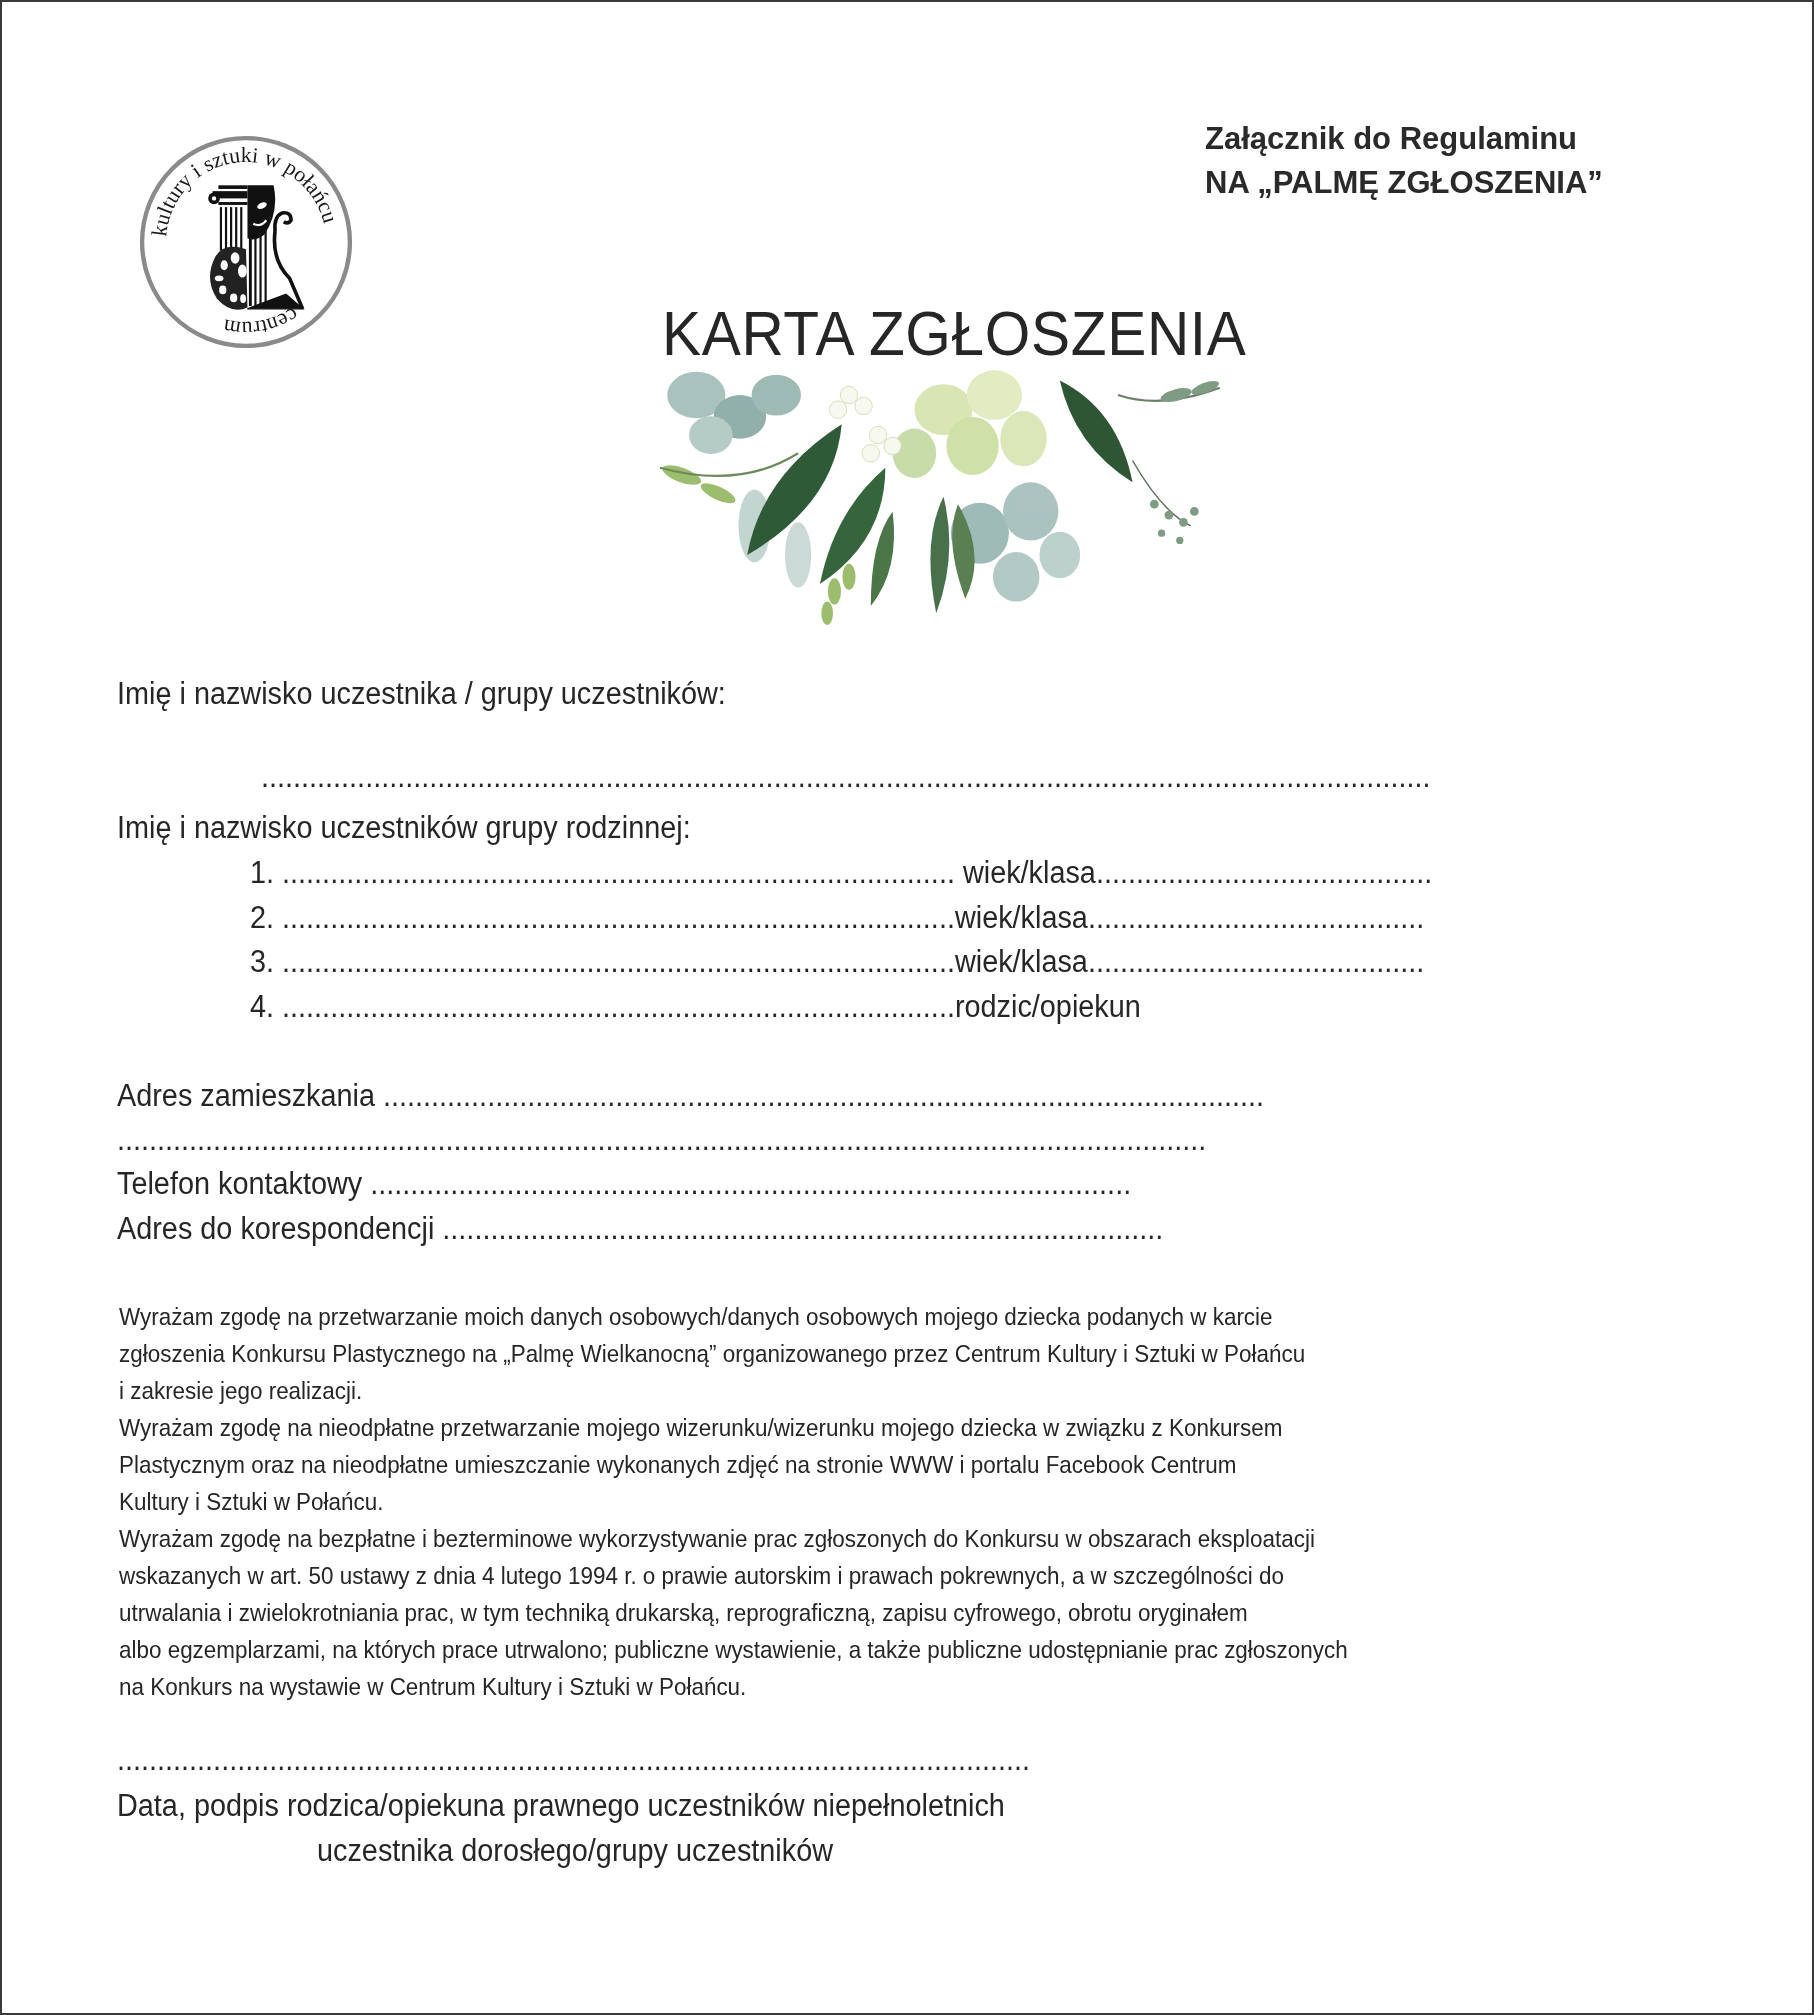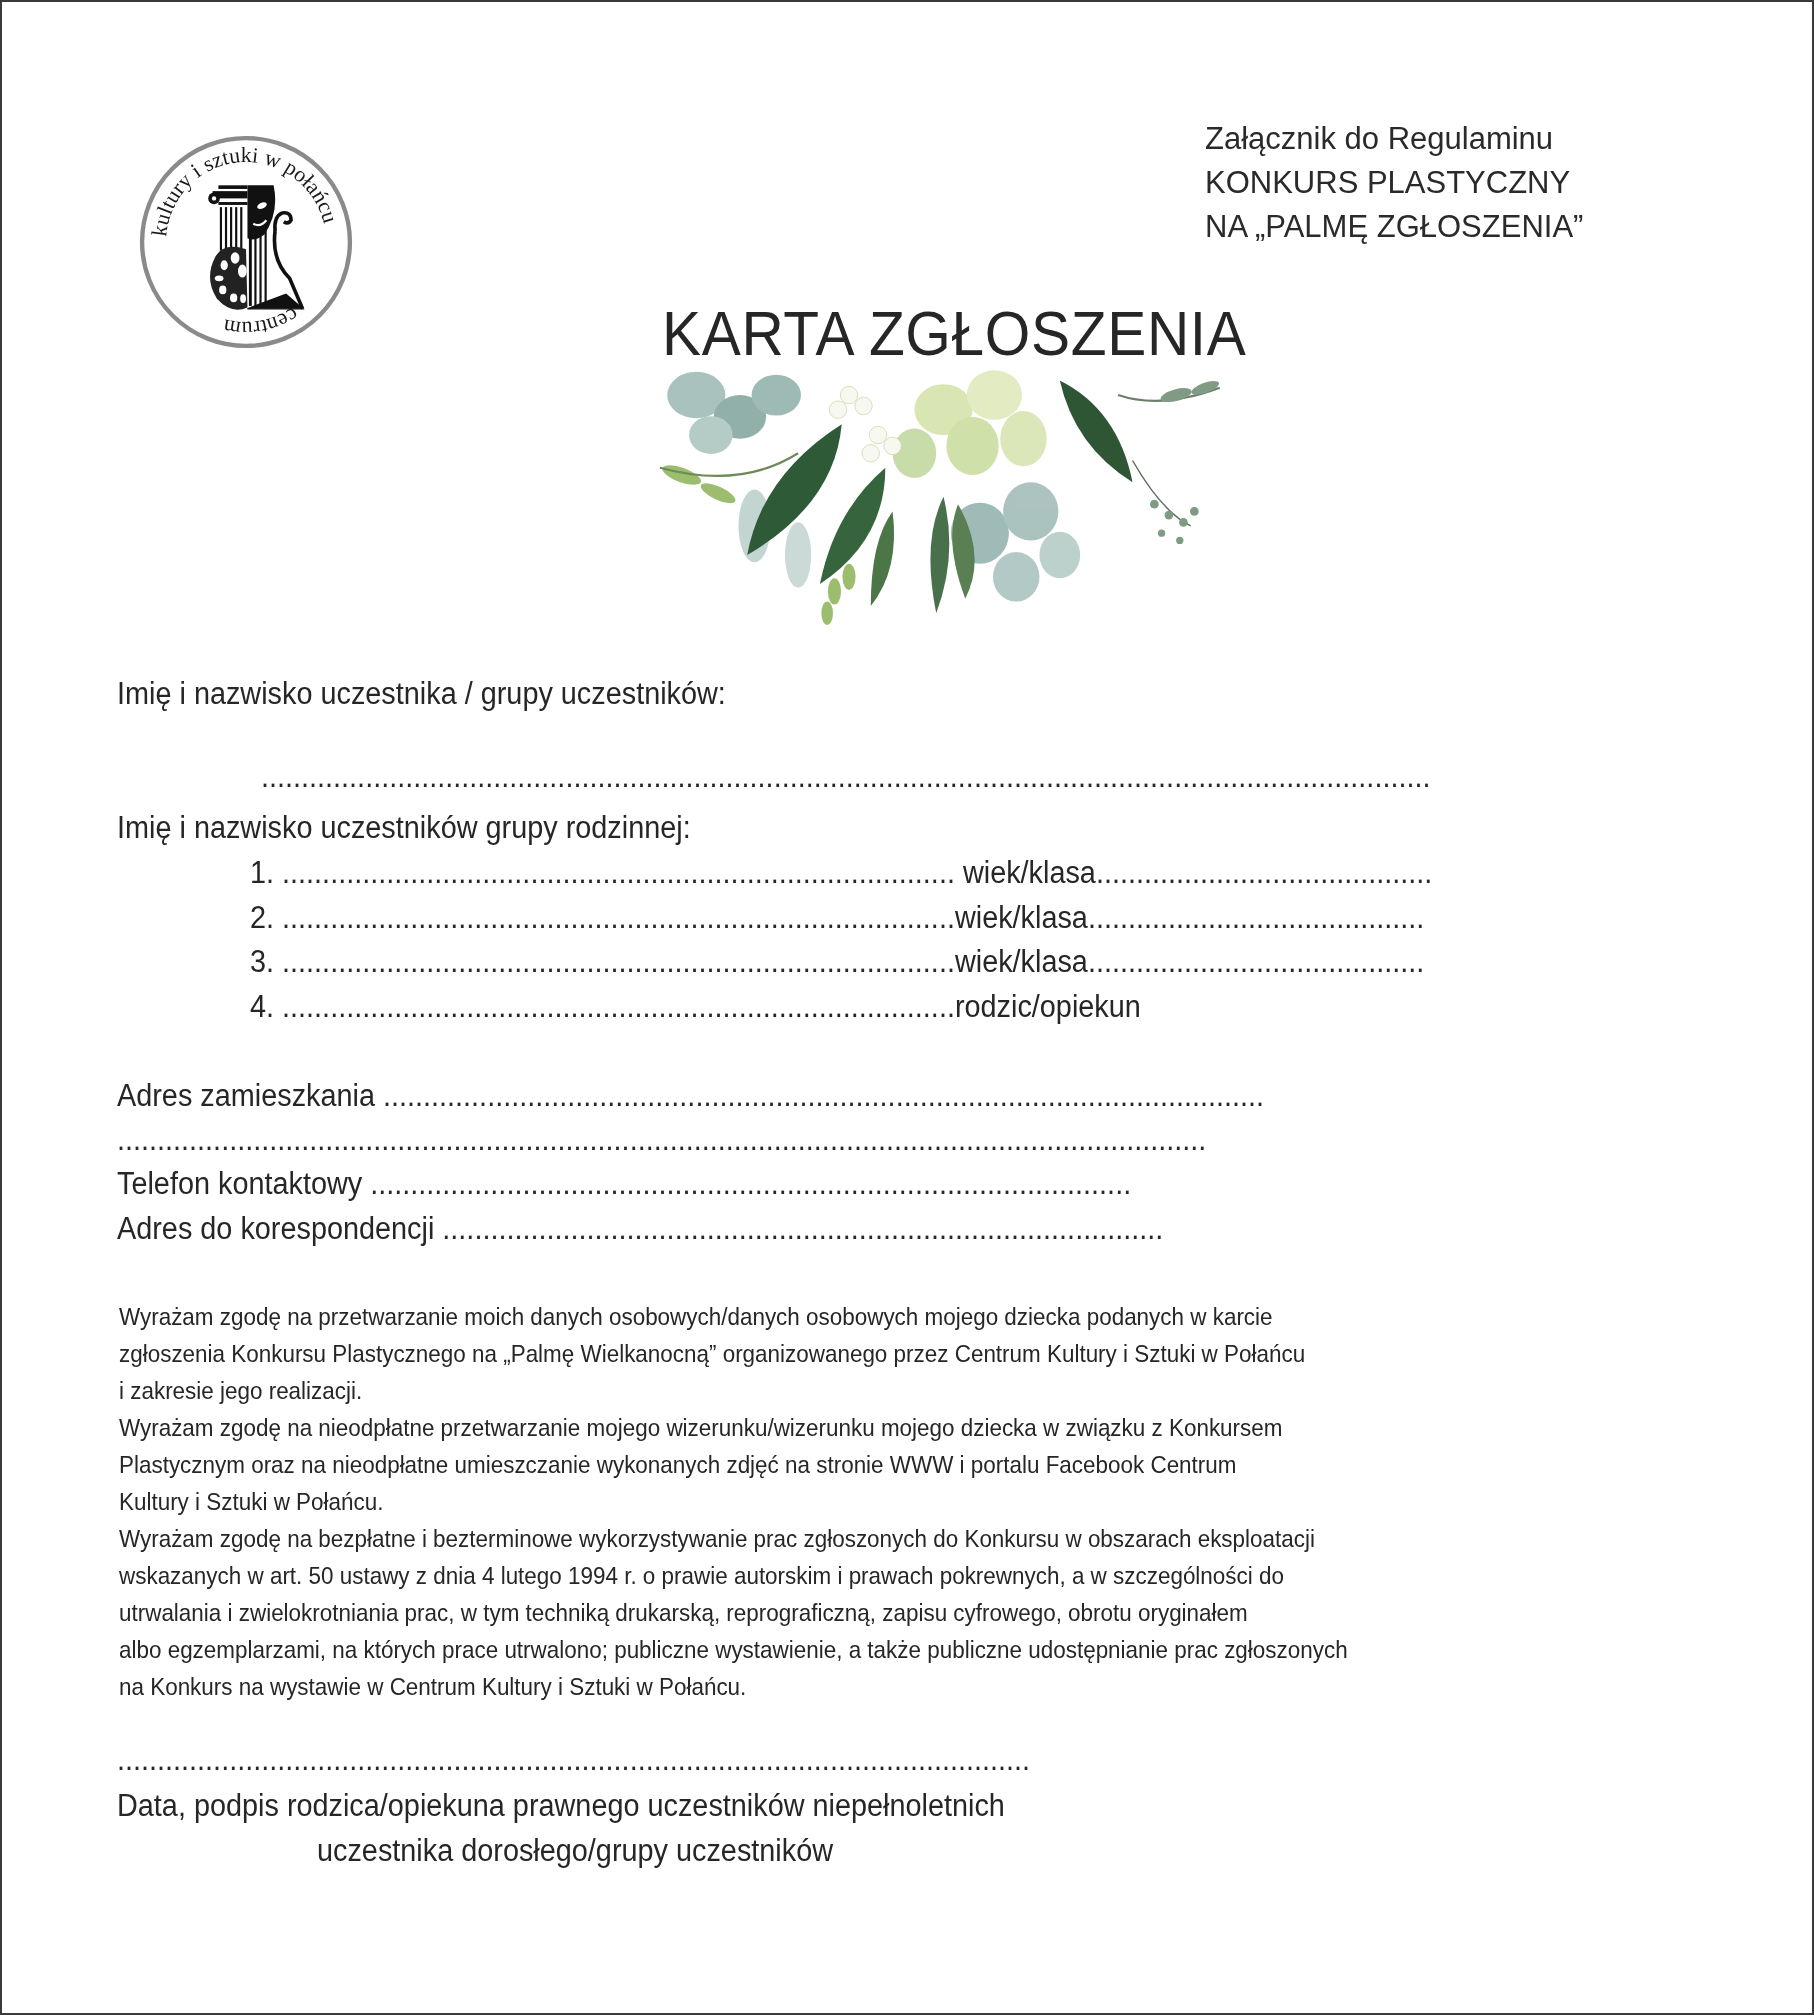--- a/index.html
+++ b/index.html
@@ -7,21 +7,21 @@
          font-family: "Liberation Sans", "DejaVu Sans", sans-serif; color: #262626; }
   .page { position: absolute; left: 0; top: 0; width: 1810px; height: 2011px;
           border: 2.2px solid #3a3a3a; background: #fff; }
   .abs { position: absolute; white-space: pre; }
 
   
   .logo { position: absolute; left: 135px; top: 131px; width: 218px; height: 218px; }
 
   
   .annex { position: absolute; left: 1203px; top: 115px; font-size: 31px; line-height: 44px; color: #2a2a2a; }
-  .annex div { white-space: pre; }
+  .annex div { white-space: pre; font-weight: bold; }
 
   .title { position: absolute; left: 660px; top: 295px; font-size: 63px; letter-spacing: 0.7px; color: #262626; white-space: pre; transform: scaleX(0.93); transform-origin: left top; }
 
   .floral { position: absolute; left: 650px; top: 364px; width: 583px; height: 269px; }
 
   .lbl { font-size: 31px; color: #262626; transform: scaleX(0.93); transform-origin: left top; }
   .dots { letter-spacing: 0px; }
 
   .consent { position: absolute; left: 117px; top: 1296px; font-size: 24.4px; line-height: 37px; color: #262626; transform: scaleX(0.92); transform-origin: left top; }
   .consent div { white-space: pre; }
@@ -80,21 +80,20 @@
       <ellipse cx="145" cy="190" rx="6" ry="9" fill="#fff"></ellipse>
       <ellipse cx="113" cy="200" rx="6" ry="4" fill="#fff"></ellipse>
       <ellipse cx="118" cy="216" rx="5" ry="6" fill="#fff"></ellipse>
       <ellipse cx="133" cy="227" rx="5" ry="6" fill="#fff"></ellipse>
       <ellipse cx="146" cy="228" rx="4" ry="6" fill="#fff"></ellipse>
     </g>
   </svg>
 
   <div class="annex">
     <div>Załącznik do Regulaminu</div>
-    <div>KONKURS PLASTYCZNY</div>
     <div>NA „PALMĘ ZGŁOSZENIA”</div>
   </div>
 
   <div class="title">KARTA ZGŁOSZENIA</div>
 
   <svg class="floral" viewBox="0 0 800 370">
     <g opacity="0.85">
 
       <ellipse cx="60" cy="40" rx="40" ry="32" fill="#9bb8b2"></ellipse>
       <ellipse cx="120" cy="70" rx="36" ry="30" fill="#7fa39c"></ellipse>

